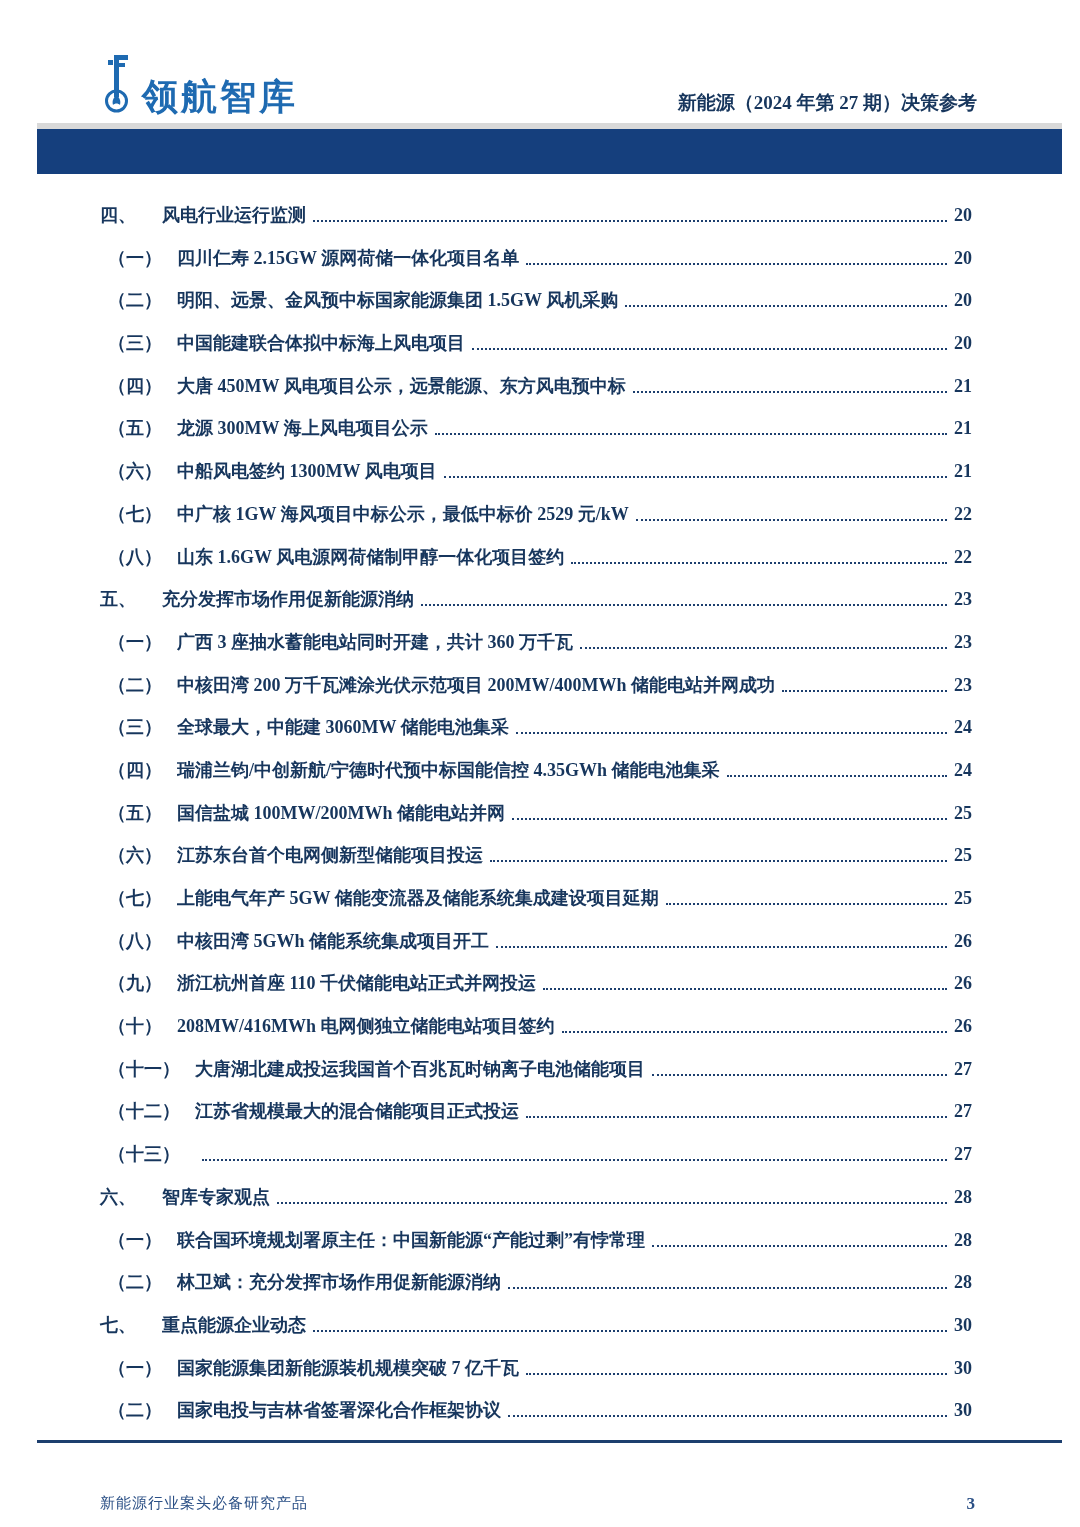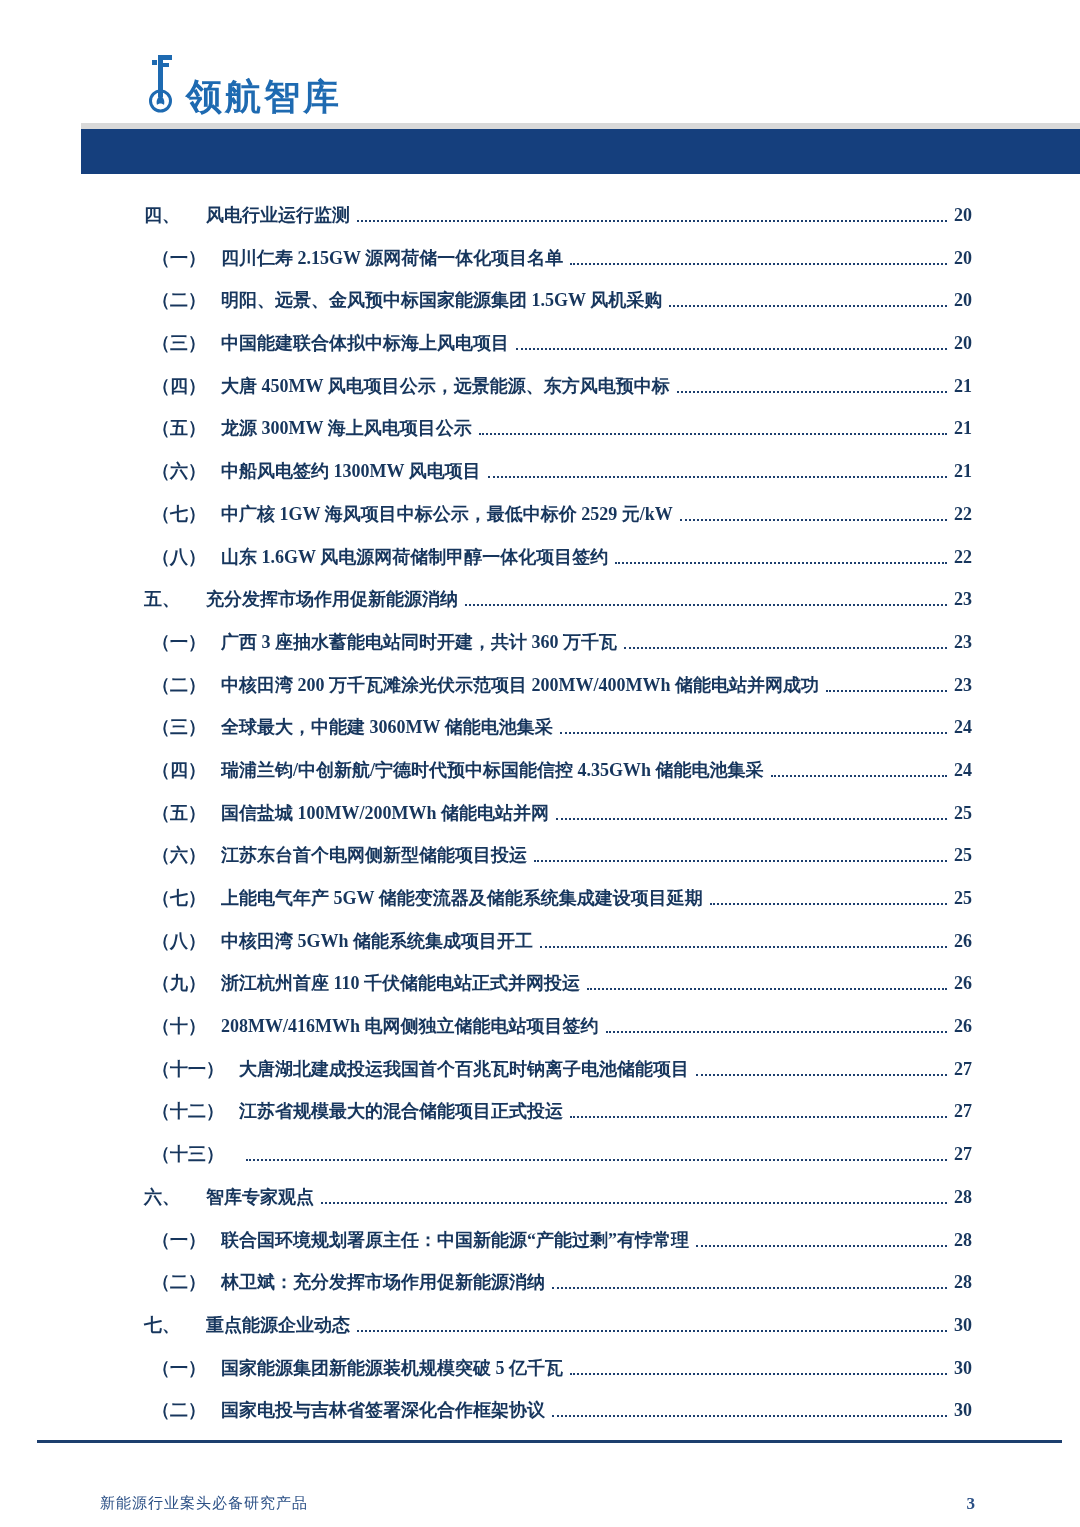--- a/index.html
+++ b/index.html
@@ -7,21 +7,20 @@
   body {
     font-family: "Liberation Serif", "DejaVu Serif", serif;
     width: 1080px;
   }
   .page {
     position: relative;
     width: 1080px;
     height: 1527px;
     background: #ffffff;
     overflow: hidden;
-    padding-left: 44px;
   }
 
   
   .header {
     display: flex;
     align-items: flex-end;
     justify-content: space-between;
     padding: 46px 103px 6px 100px;
     height: 123px;
   }
@@ -130,20 +129,21 @@
           <rect x="19" y="12" width="6" height="4" fill="#1e6ab1"></rect>
           <rect x="8" y="9" width="5" height="5" fill="#1e6ab1"></rect>
 
           <circle cx="16.5" cy="50" r="10" stroke="#1e6ab1" stroke-width="3" fill="none"></circle>
           <path d="M16.5 44 C13 47 12 50 13 54 C15 52 18 52 20 54 C21 50 20 47 16.5 44 Z" fill="#1e6ab1"></path>
           <circle cx="16.5" cy="50" r="2" fill="#1e6ab1"></circle>
         </svg>
       </span>
       <span class="logo-text">领航智库</span>
     </div>
+    <div class="issue-title">新能源（2024 年第 27 期）决策参考</div>
   </div>
 
   <div class="bar-wrap">
     <div class="bar-gray"></div>
     <div class="bar-navy"></div>
   </div>
 
   <div class="toc">
       <div class="toc-row level-1">
       <span class="num">四、</span>
@@ -301,21 +301,21 @@
       <span class="pagenum">28</span>
     </div>
       <div class="toc-row level-1">
       <span class="num">七、</span>
       <span class="title">重点能源企业动态</span>
       <span class="leader"></span>
       <span class="pagenum">30</span>
     </div>
       <div class="toc-row level-2">
       <span class="num">（一）</span>
-      <span class="title">国家能源集团新能源装机规模突破 5 亿千瓦</span>
+      <span class="title">国家能源集团新能源装机规模突破 7 亿千瓦</span>
       <span class="leader"></span>
       <span class="pagenum">30</span>
     </div>
       <div class="toc-row level-2">
       <span class="num">（二）</span>
       <span class="title">国家电投与吉林省签署深化合作框架协议</span>
       <span class="leader"></span>
       <span class="pagenum">30</span>
     </div>
     </div>

